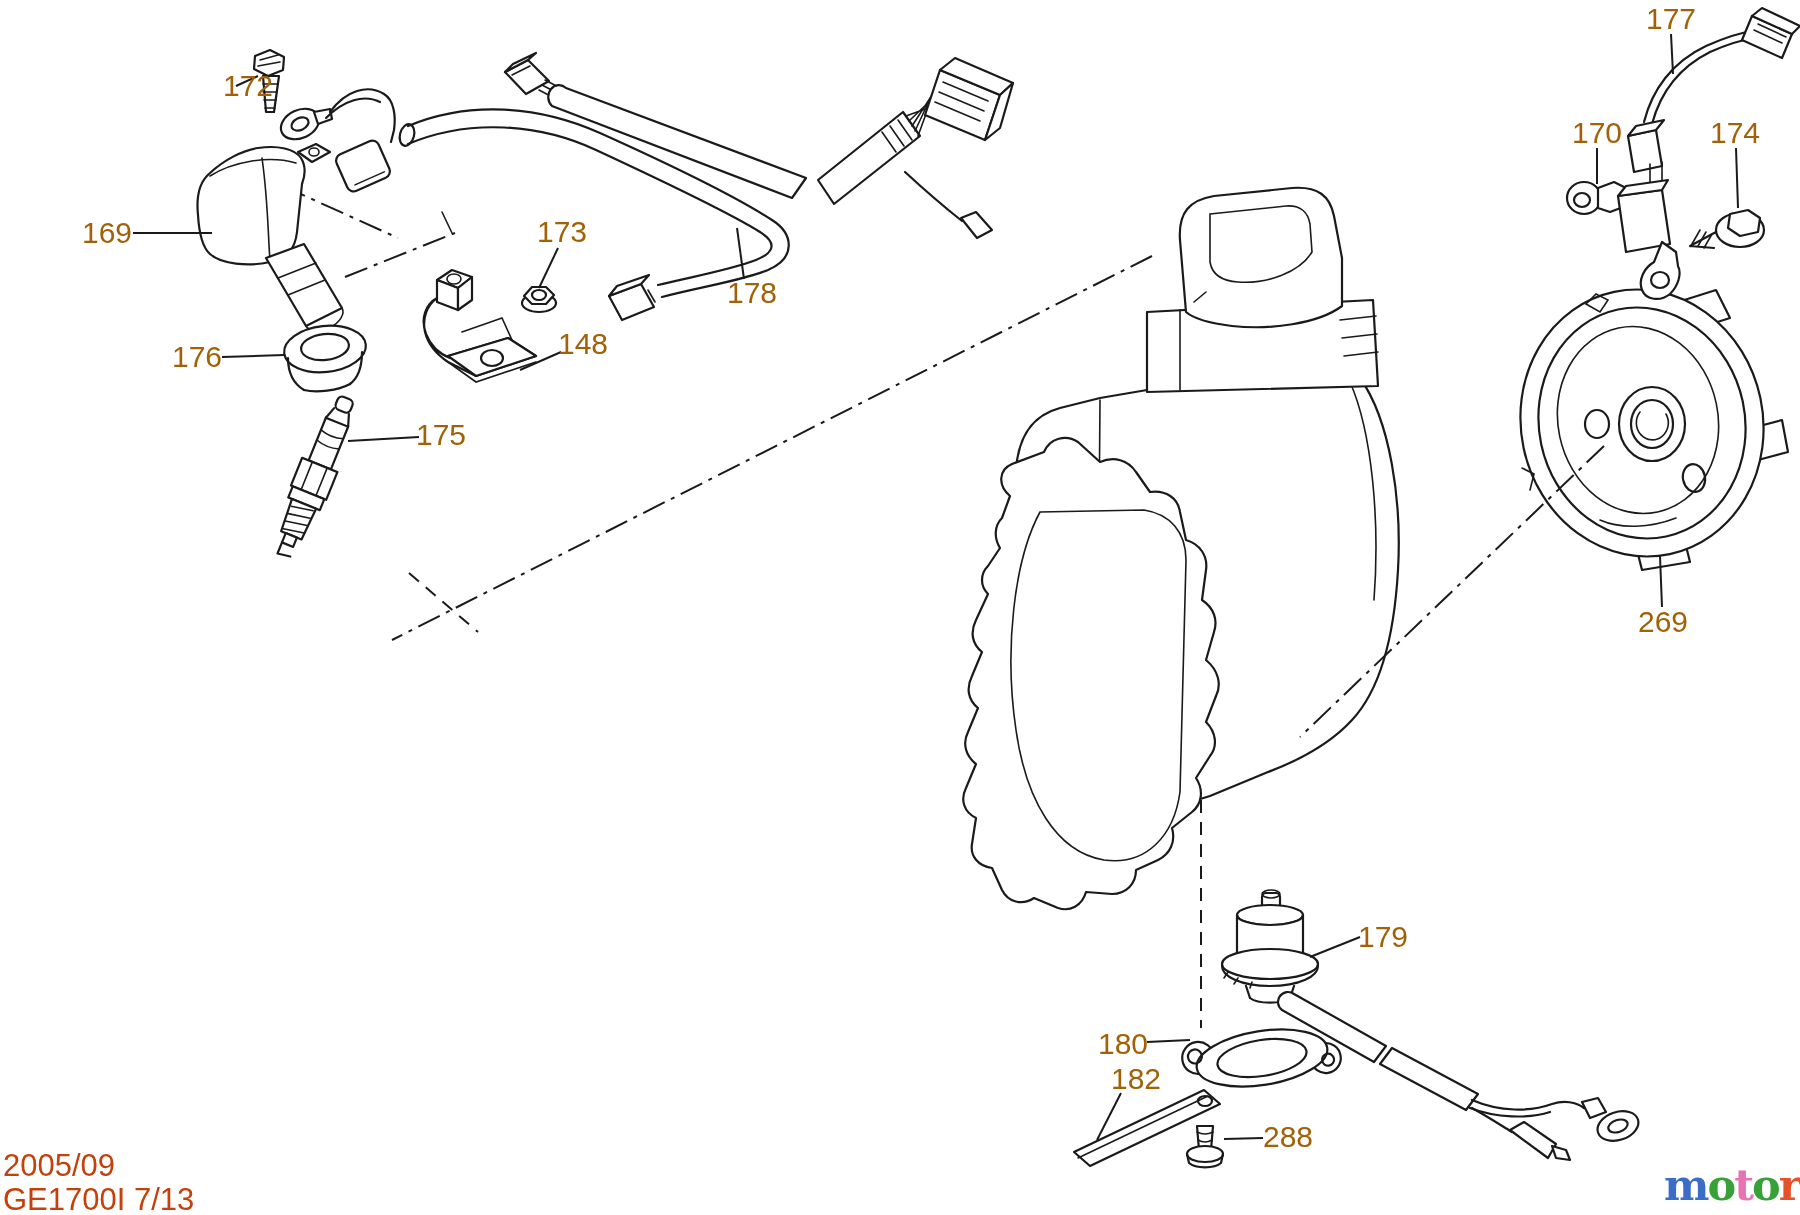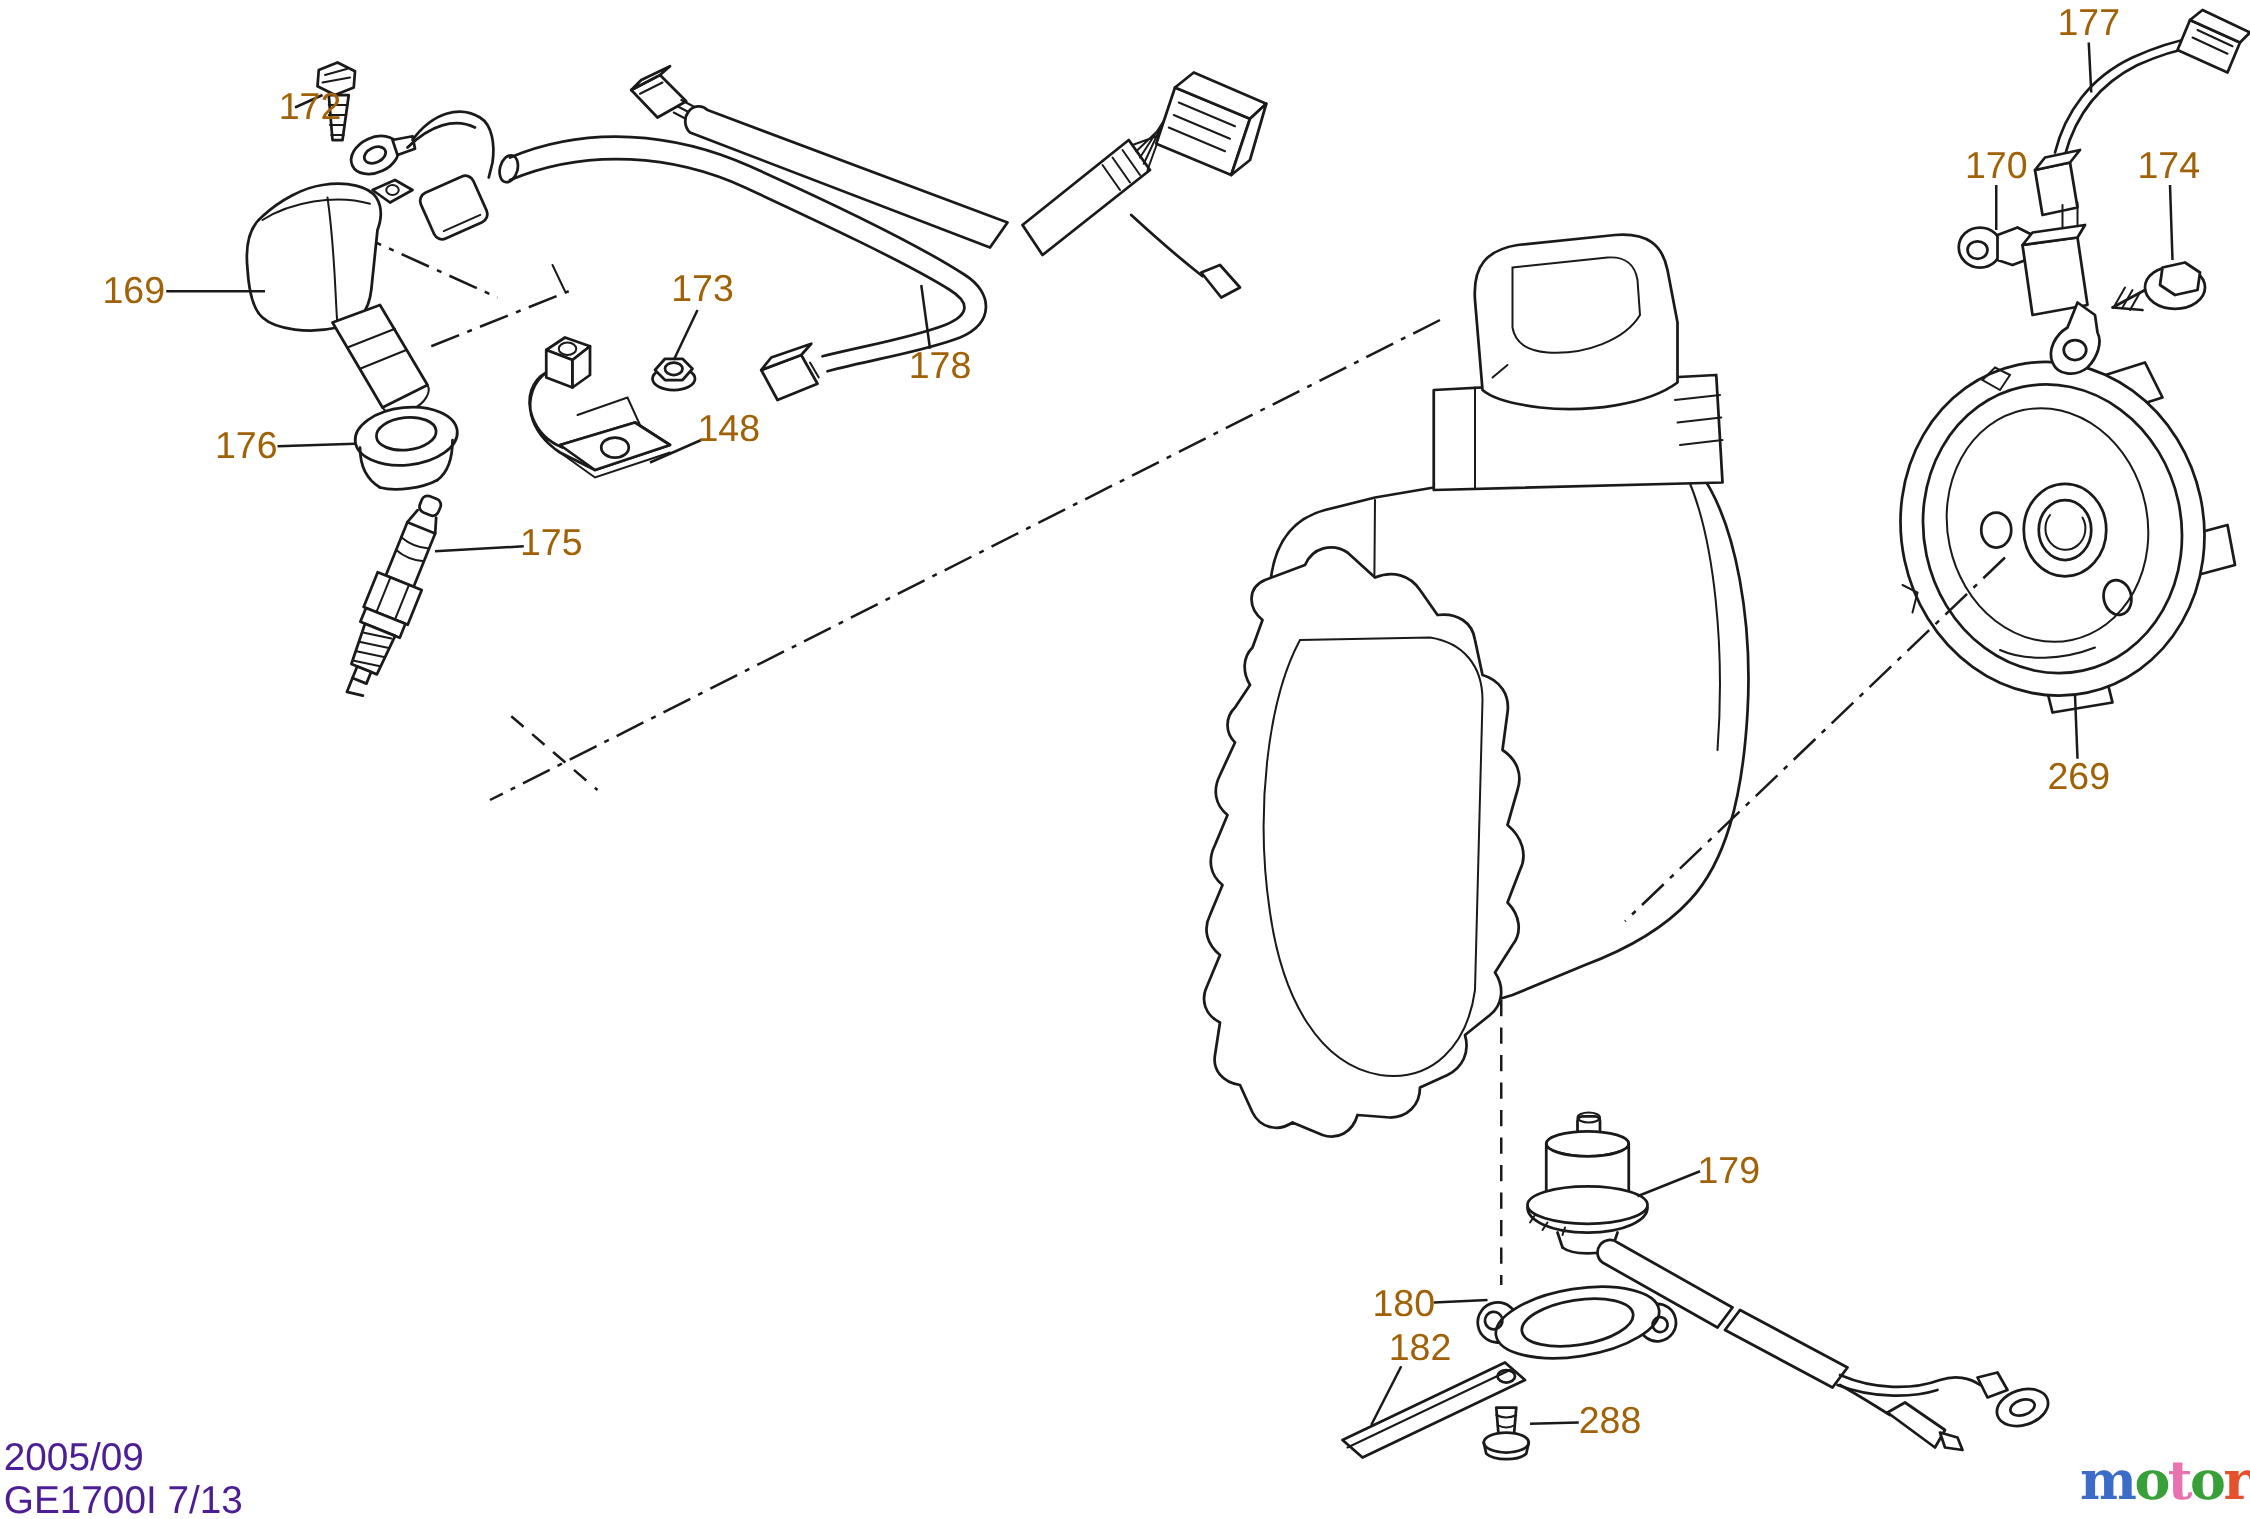--- a/index.html
+++ b/index.html
@@ -6,21 +6,21 @@
   .stage{position:relative;width:1800px;height:1215px;background:#ffffff;overflow:hidden;
          font-family:"Liberation Sans",sans-serif;}
   svg.drawing{position:absolute;left:0;top:0;}
   svg .ln{stroke:#1a1a1a;stroke-width:2.2;fill:none;stroke-linecap:round;stroke-linejoin:round;}
   svg .wf{stroke:#1a1a1a;stroke-width:2.2;fill:#ffffff;stroke-linejoin:round;}
   svg .thin{stroke:#1a1a1a;stroke-width:1.6;fill:none;stroke-linecap:round;}
   svg .dashdot{stroke:#1a1a1a;stroke-width:2;fill:none;stroke-dasharray:24 7 4 7;}
   svg .dash{stroke:#1a1a1a;stroke-width:2;fill:none;stroke-dasharray:13 9;}
   .part-label{position:absolute;transform:translate(-50%,-50%);
       font:30px "Liberation Sans",sans-serif;color:#a16207;white-space:nowrap;cursor:pointer;}
-  .footer-text{position:absolute;left:3px;font:31px "Liberation Sans",sans-serif;color:#4c1d95;}
+  .footer-text{position:absolute;left:3px;font:31px "Liberation Sans",sans-serif;color:#c2410c;}
   #footer-date{top:1148px;}
   #footer-model{top:1182px;}
   .logo{position:absolute;left:1636px;top:1164px;white-space:nowrap;
         font-family:"DejaVu Serif","Liberation Serif",serif;font-weight:bold;font-size:43px;
         letter-spacing:-2px;line-height:1;margin-left:28px;}
 </style>
 </head>
 <body>
 
 <div class="stage">

